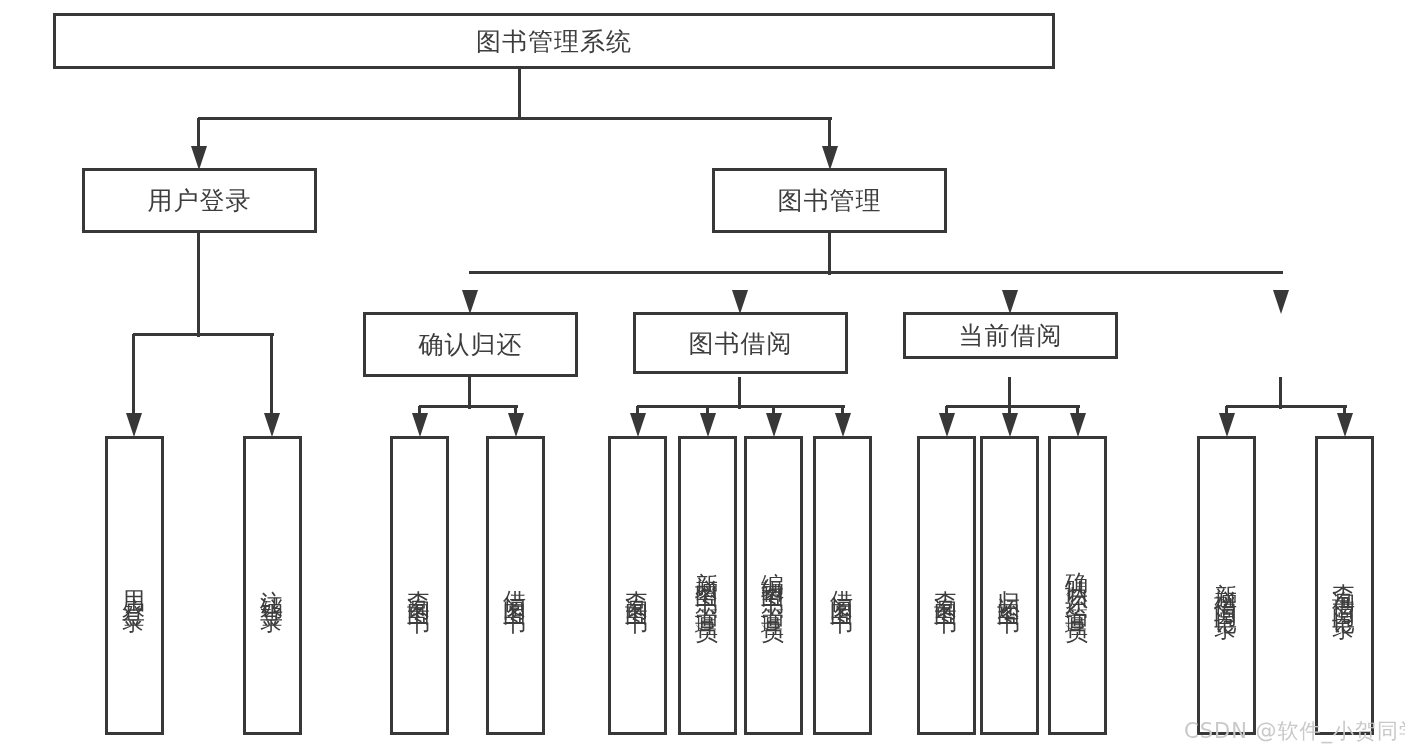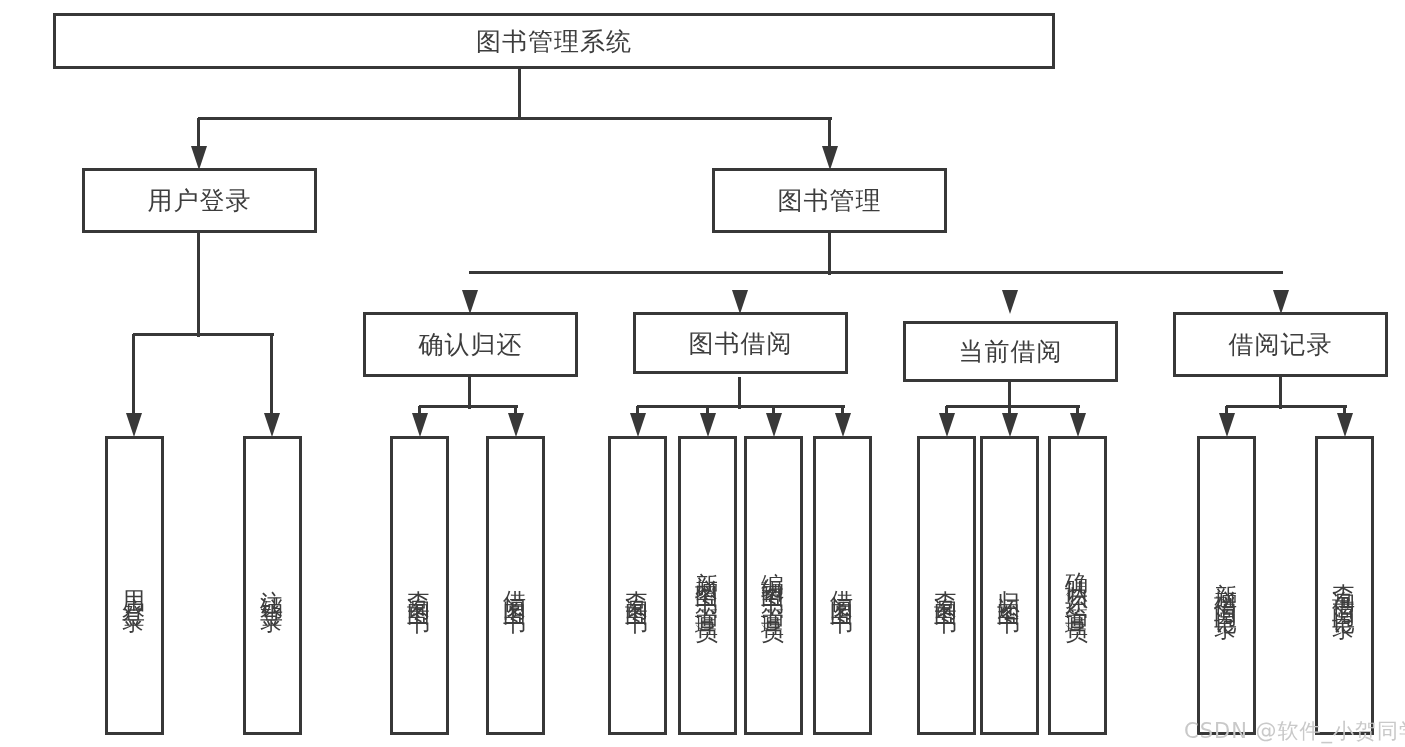--- a/index.html
+++ b/index.html
@@ -48,22 +48,21 @@
 
 <div class="canvas">
 
   <div class="node" style="left:18px;top:13px;width:1002px;height:56px;margin-left:35px;">图书管理系统</div>
 
   <div class="node" style="left:82px;top:168px;width:235px;height:65px;">用户登录</div>
   <div class="node" style="left:712px;top:168px;width:235px;height:65px;">图书管理</div>
 
   <div class="node" style="left:363px;top:312px;width:215px;height:65px;">确认归还</div>
   <div class="node" style="left:633px;top:312px;width:215px;height:62px;">图书借阅</div>
-  <div class="node" style="left:903px;top:312px;width:215px;height:61px;margin-top:9px;">当前借阅</div>
-  <div class="node" style="left:1173px;top:312px;width:215px;height:65px;">借阅记录</div>
+  <div class="node" style="left:903px;top:312px;width:215px;height:47px;">当前借阅</div>
 
   <div class="node leaf" style="left:105px;top:436px;width:59px;height:299px;">用户登录</div>
   <div class="node leaf" style="left:243px;top:436px;width:59px;height:299px;">注销登录</div>
 
   <div class="node leaf" style="left:390px;top:436px;width:59px;height:299px;">查询图书</div>
   <div class="node leaf" style="left:486px;top:436px;width:59px;height:299px;">借阅图书</div>
 
   <div class="node leaf" style="left:608px;top:436px;width:59px;height:299px;">查询图书</div>
   <div class="node leaf" style="left:678px;top:436px;width:59px;height:299px;">新增图书（管理员）</div>
   <div class="node leaf" style="left:744px;top:436px;width:59px;height:299px;">编辑图书（管理员）</div>

